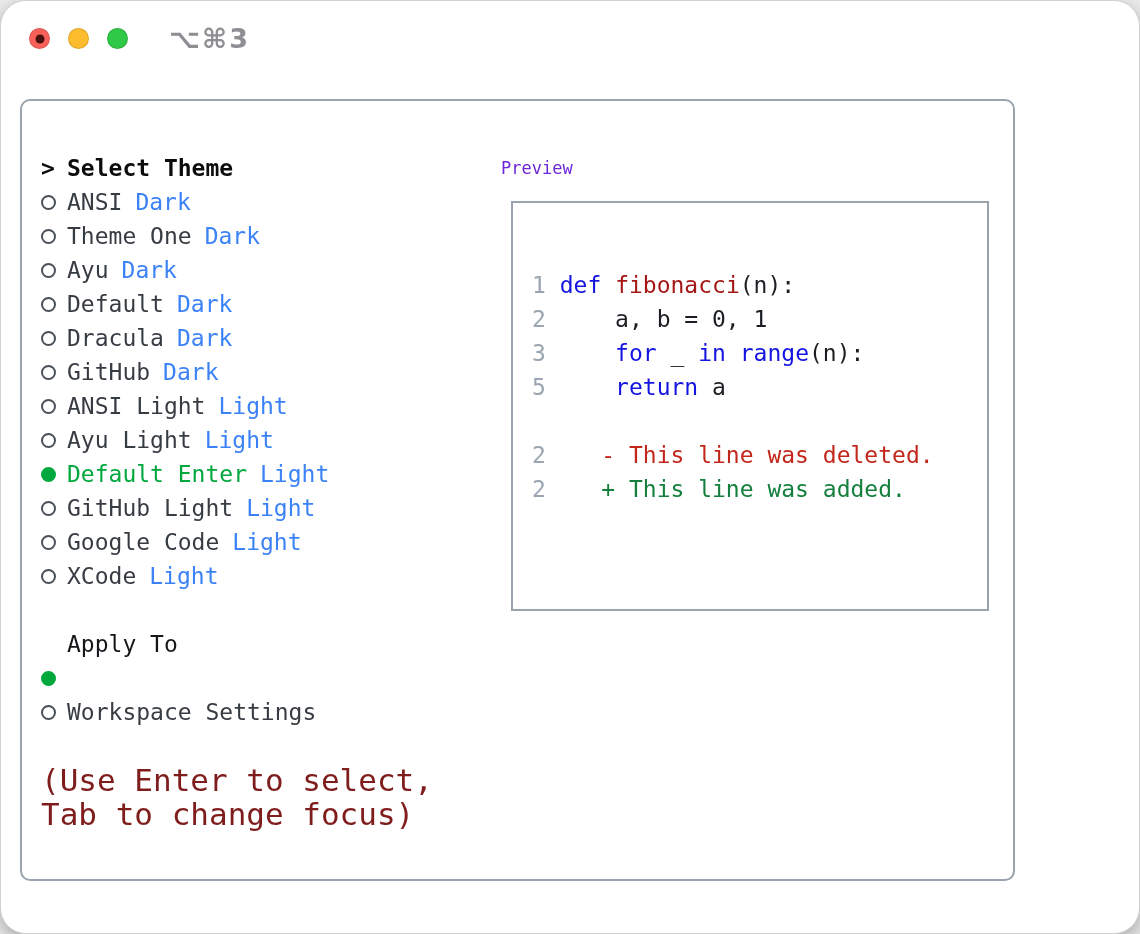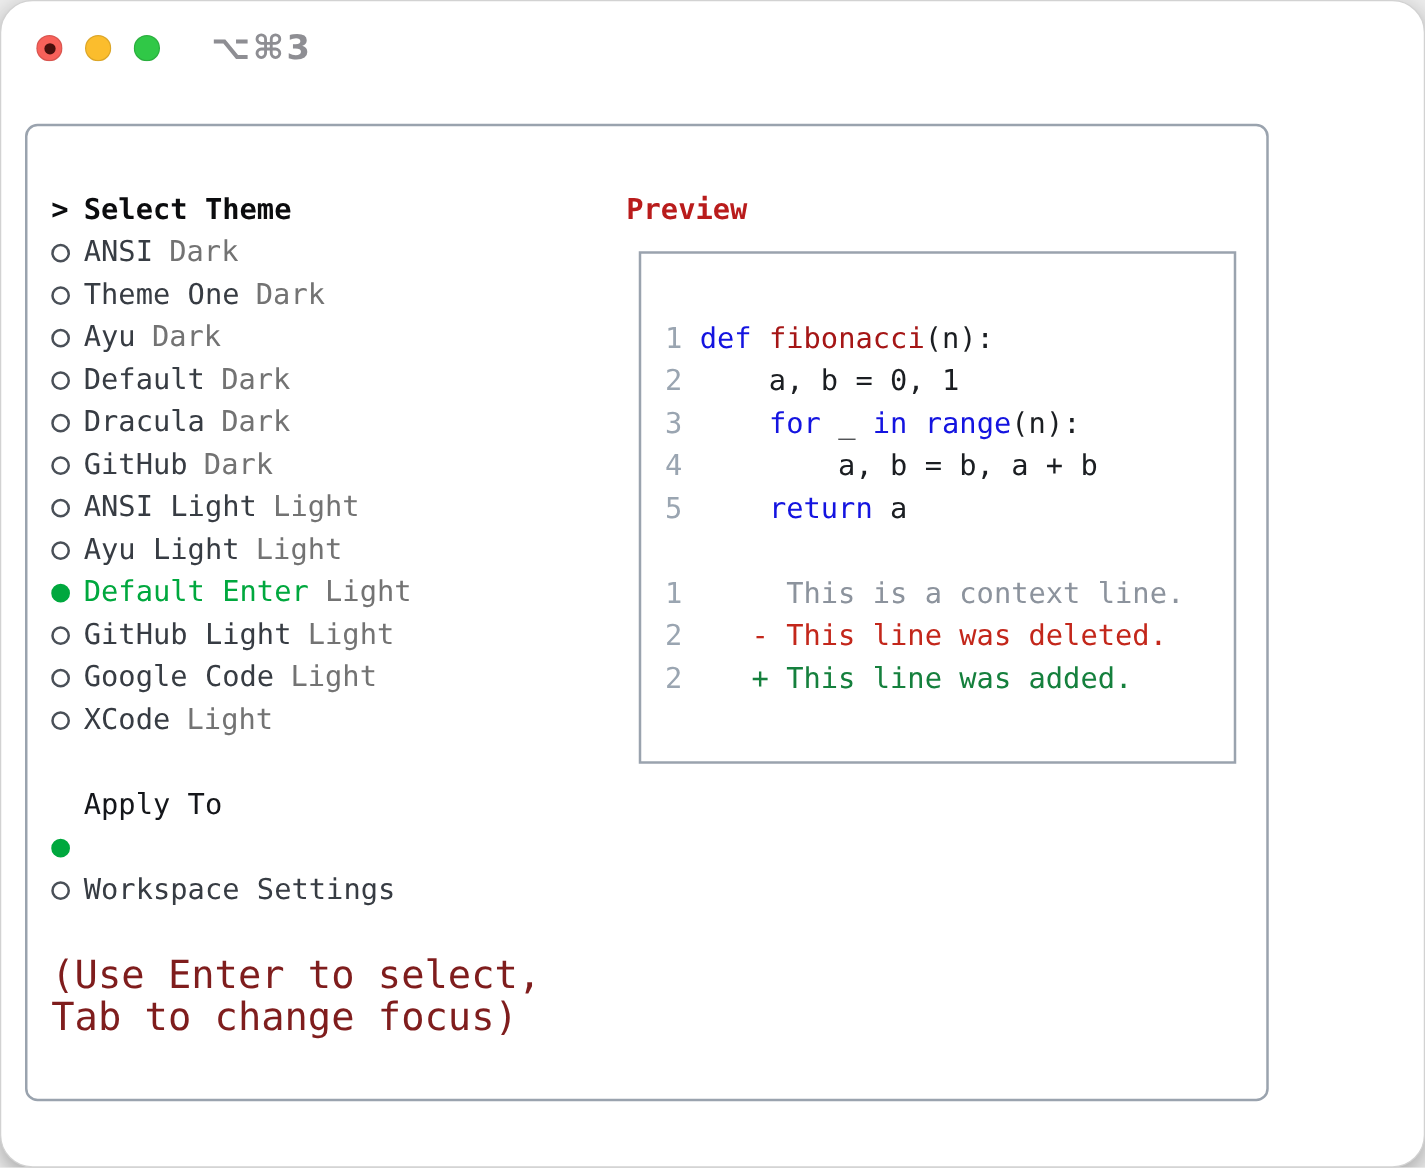--- a/index.html
+++ b/index.html
@@ -34,39 +34,39 @@
 
   .row { display:flex; align-items:center; height:34px; font-size:23px; white-space:pre; }
   .icon-slot { width:26px; flex:none; display:flex; align-items:center; }
   .circle { width:15px; height:15px; border:2px solid #4a5058; border-radius:50%; }
   .circle.on { background:#00a83e; border-color:#00a83e; }
   .prompt { font-weight:bold; color:#0b0c0e; }
   .heading-text { font-weight:bold; color:#0b0c0e; }
   .plain-heading { color:#14161a; }
   .label { color:#373c43; }
   .label.green { color:#00a83e; }
-  .tag { color:#737373; margin-left:13px; }
+  .tag { color:#3b82f6; margin-left:13px; }
 
   .theme-list { position:absolute; left:19px; top:50px; }
   .apply-block { position:absolute; left:19px; top:526px; }
   .help {
     position:absolute; left:19px; top:662px; width:438px;
     color:#7f1d1d; font-size:31px; line-height:34px;
   }
 
   
   .preview-heading {
     position:absolute; left:479px; top:50px; height:34px;
-    display:flex; align-items:center; font-weight:bold; font-size:23px; color:#b91c1c;
+    display:flex; align-items:center; font-weight:normal; font-size:17px; color:#6d28d9;
   }
   .preview-box {
     position:absolute; left:489px; top:100px; width:478px; height:410px;
     border:2px solid #9aa3ae; background:#fff; overflow:hidden;
   }
-  .preview-content { position:absolute; left:19px; top:51px; right:0; }
+  .preview-content { position:absolute; left:19px; top:65px; right:0; }
   .code-line { white-space:pre; font-size:23px; line-height:34px; height:34px; }
   .num { color:#9aa5b1; }
   .pl  { color:#1b1e22; }
   .kw  { color:#1414e0; }
   .fn  { color:#a51616; }
   .ctx { color:#8c939d; }
   .del { color:#c3271b; }
   .add { color:#15803d; }
 </style>
 </head>
@@ -116,23 +116,21 @@
     <div class="help">(Use Enter to select, Tab to change focus)</div>
 
     <div class="preview-heading">Preview</div>
 
     <div class="preview-box">
       <div class="preview-content">
 
       <div class="code-line"><span class="num">1</span><span class="pl"> </span><span class="kw">def</span><span class="pl"> </span><span class="fn">fibonacci</span><span class="pl">(n):</span></div>
           <div class="code-line"><span class="num">2</span><span class="pl">     a, b = 0, 1</span></div>
           <div class="code-line"><span class="num">3</span><span class="pl">     </span><span class="kw">for</span><span class="pl"> _ </span><span class="kw">in</span><span class="pl"> </span><span class="kw">range</span><span class="pl">(n):</span></div>
-          <div class="code-line"><span class="num">4</span><span class="pl">         a, b = b, a + b</span></div>
           <div class="code-line"><span class="num">5</span><span class="pl">     </span><span class="kw">return</span><span class="pl"> a</span></div>
           <div class="code-line"><span class="num"></span></div>
-          <div class="code-line"><span class="num">1</span><span class="ctx">      This is a context line.</span></div>
           <div class="code-line"><span class="num">2</span><span class="del">    - This line was deleted.</span></div>
           <div class="code-line"><span class="num">2</span><span class="add">    + This line was added.</span></div>
         </div>
     </div>
 
   </div>
 </div>
 
 </body></html>

